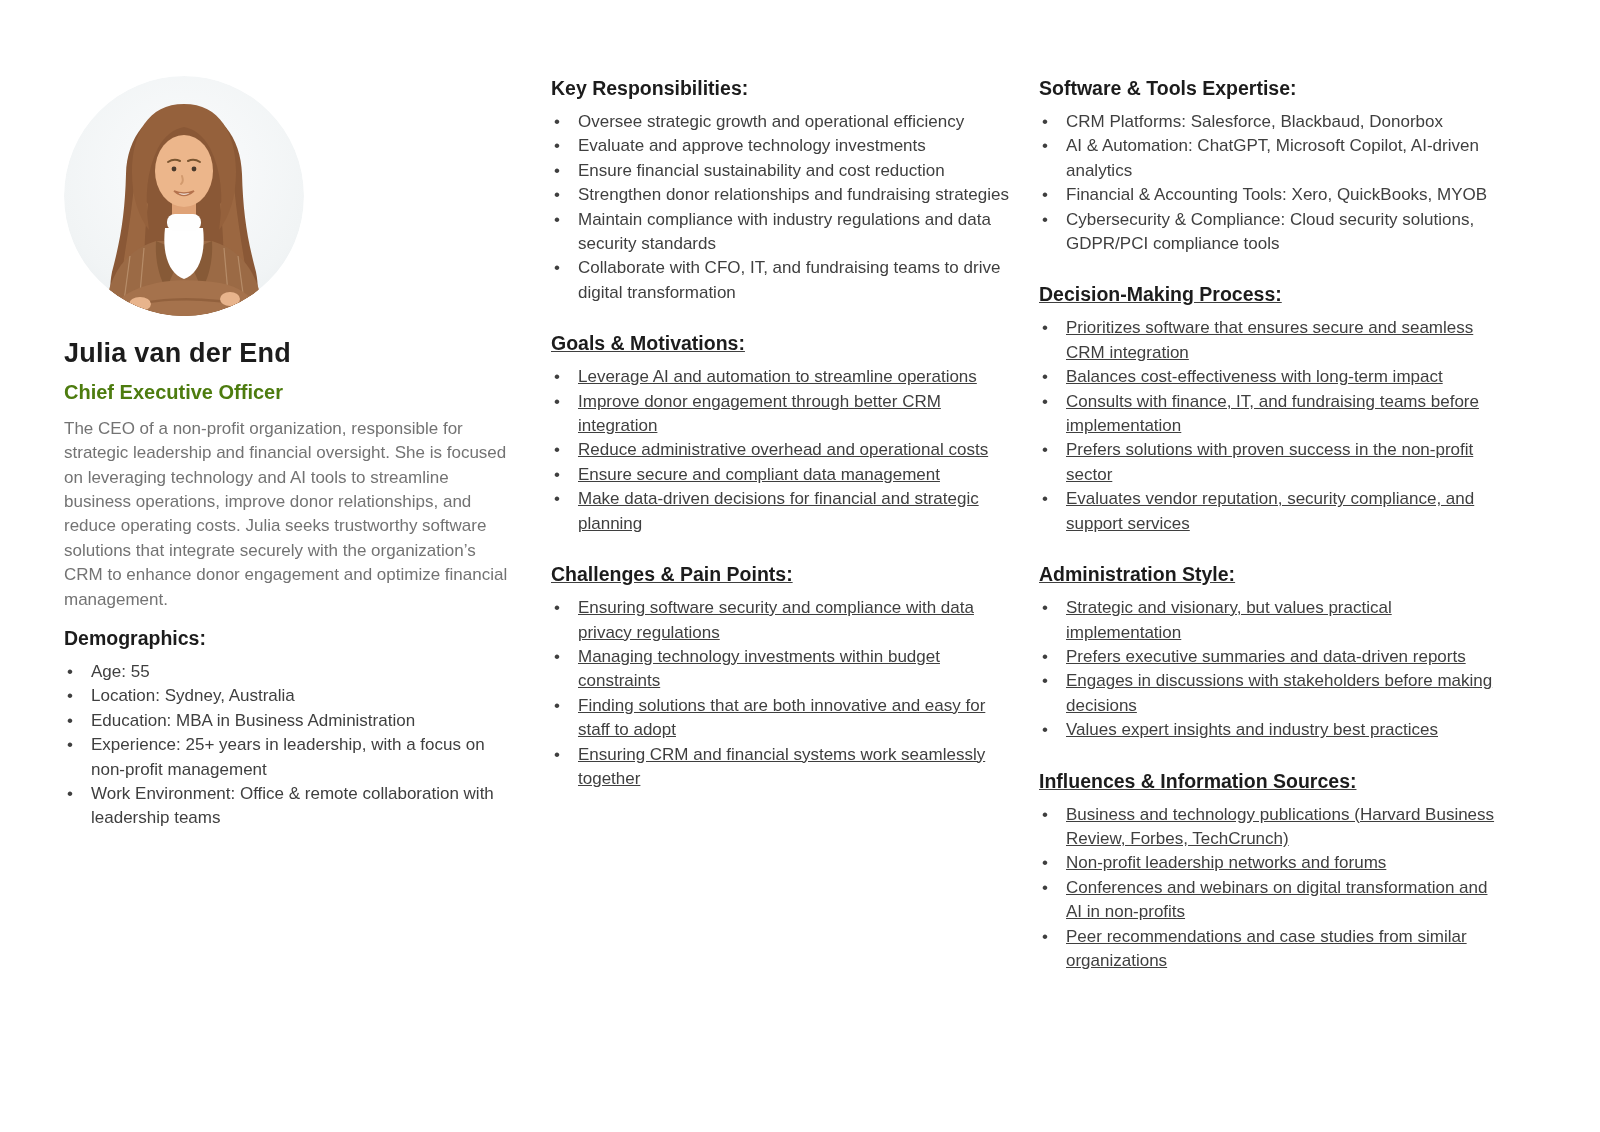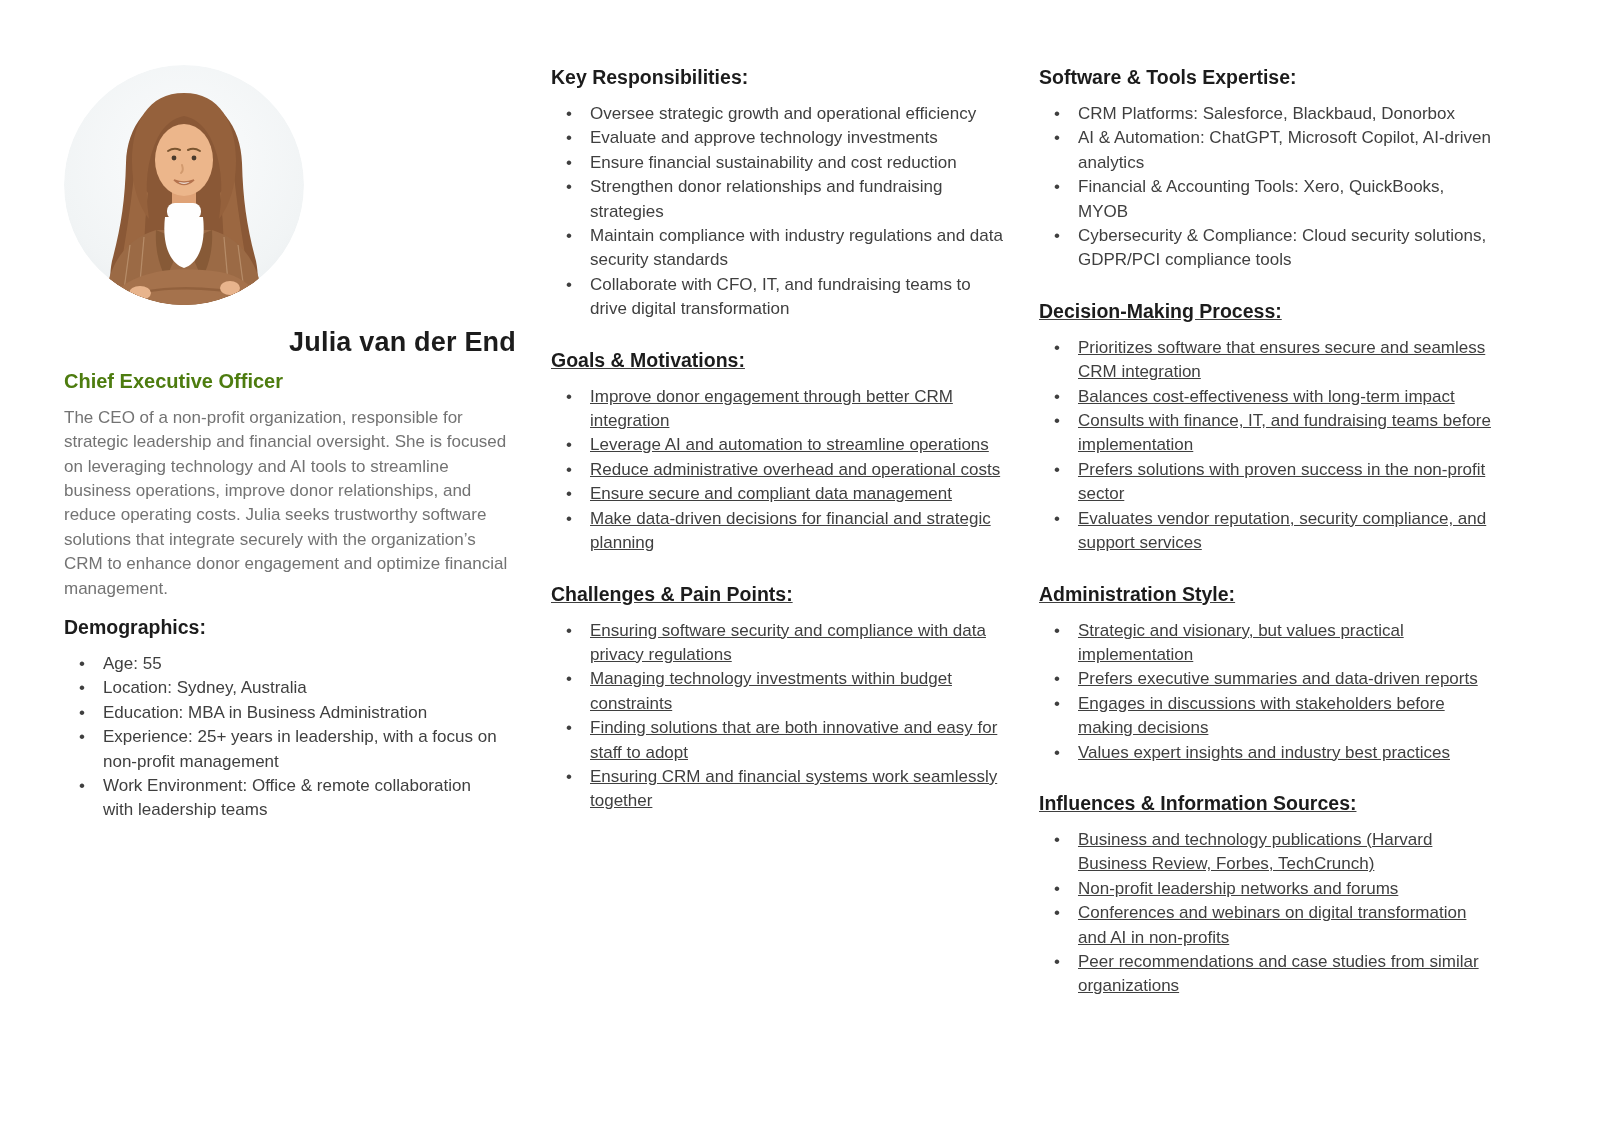--- a/index.html
+++ b/index.html
@@ -5,51 +5,51 @@
   * { box-sizing: border-box; }
   html, body { margin: 0; padding: 0; }
   body {
     width: 1600px; height: 1132px;
     background: #ffffff;
     font-family: "Liberation Sans", sans-serif;
     color: #3f3f3f;
     overflow: hidden;
   }
   .page { position: relative; width: 1600px; height: 1132px; background: #fff; }
-  .col { position: absolute; top: 64px; }
+  .col { position: absolute; top: 75px; }
   .col-left  { left: 64px;  width: 452px; }
   .col-mid   { left: 551px; width: 466px; }
   .col-right { left: 1039px; width: 466px; }
 
   .avatar-wrap {
     width: 240px; height: 240px; border-radius: 50%;
     overflow: hidden; margin: 1px 0 0 0;
   }
   .avatar-wrap svg { display: block; }
 
   h1.name {
     font-size: 27px; font-weight: bold; color: #1c1c1c;
-    margin: 21px 0 0 16px; line-height: 1.25; letter-spacing: 0.2px; text-align: right;
+    margin: 21px 0 0 0; line-height: 1.25; letter-spacing: 0.2px;
   }
   h2.job-title {
     font-size: 20px; font-weight: bold; color: #4d7c0f;
     margin: 8px 0 0 0; line-height: 1.3;
   }
   p.description {
     font-size: 17px; line-height: 24.4px; color: #737373;
     margin: 12px 0 13px 0;
   }
 
   .panel-section + .panel-section { margin-top: 25px; text-decoration: underline; }
   .panel-section h3 {
     font-size: 19.5px; font-weight: bold; color: #1c1c1c;
     margin: 0 0 9px 0; line-height: 26px;
   }
   .panel-section ul {
-    list-style: none; margin: 12px; padding: 0;
+    list-style: none; margin: 0; padding: 0;
   }
   .panel-section li {
     position: relative; padding-left: 27px;
     font-size: 17px; line-height: 24.4px; color: #3f3f3f;
   }
   .panel-section li::before {
     content: "\2022";
     position: absolute; left: 3px; top: 0;
     color: #3f3f3f;
   }
@@ -142,22 +142,22 @@
           <li>Ensure financial sustainability and cost reduction</li>
           <li>Strengthen donor relationships and fundraising strategies</li>
           <li>Maintain compliance with industry regulations and data security standards</li>
           <li>Collaborate with CFO, IT, and fundraising teams to drive digital transformation</li>
         </ul>
     </section>
 
     <section class="panel-section">
       <h3>Goals &amp; Motivations:</h3>
       <ul>
+          <li>Leverage AI and automation to streamline operations</li>
           <li>Improve donor engagement through better CRM integration</li>
-          <li>Leverage AI and automation to streamline operations</li>
           <li>Reduce administrative overhead and operational costs</li>
           <li>Ensure secure and compliant data management</li>
           <li>Make data-driven decisions for financial and strategic planning</li>
         </ul>
     </section>
 
     <section class="panel-section">
       <h3>Challenges &amp; Pain Points:</h3>
       <ul>
           <li>Ensuring software security and compliance with data privacy regulations</li>

